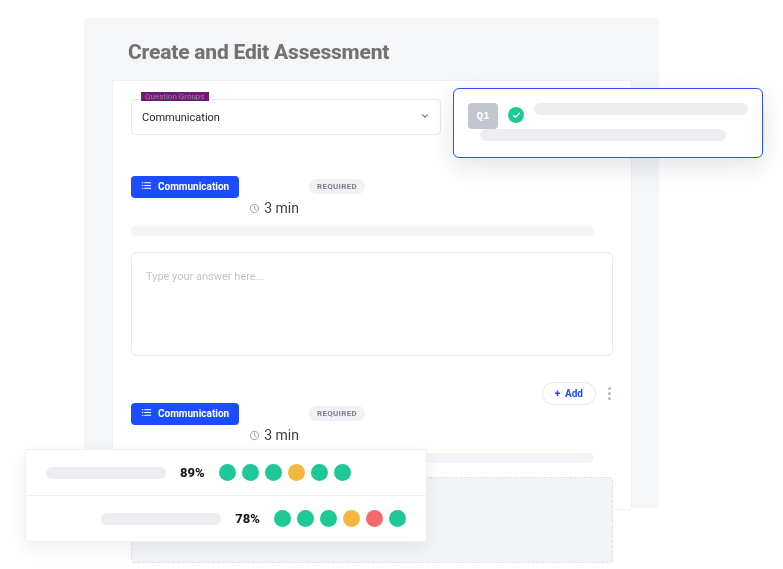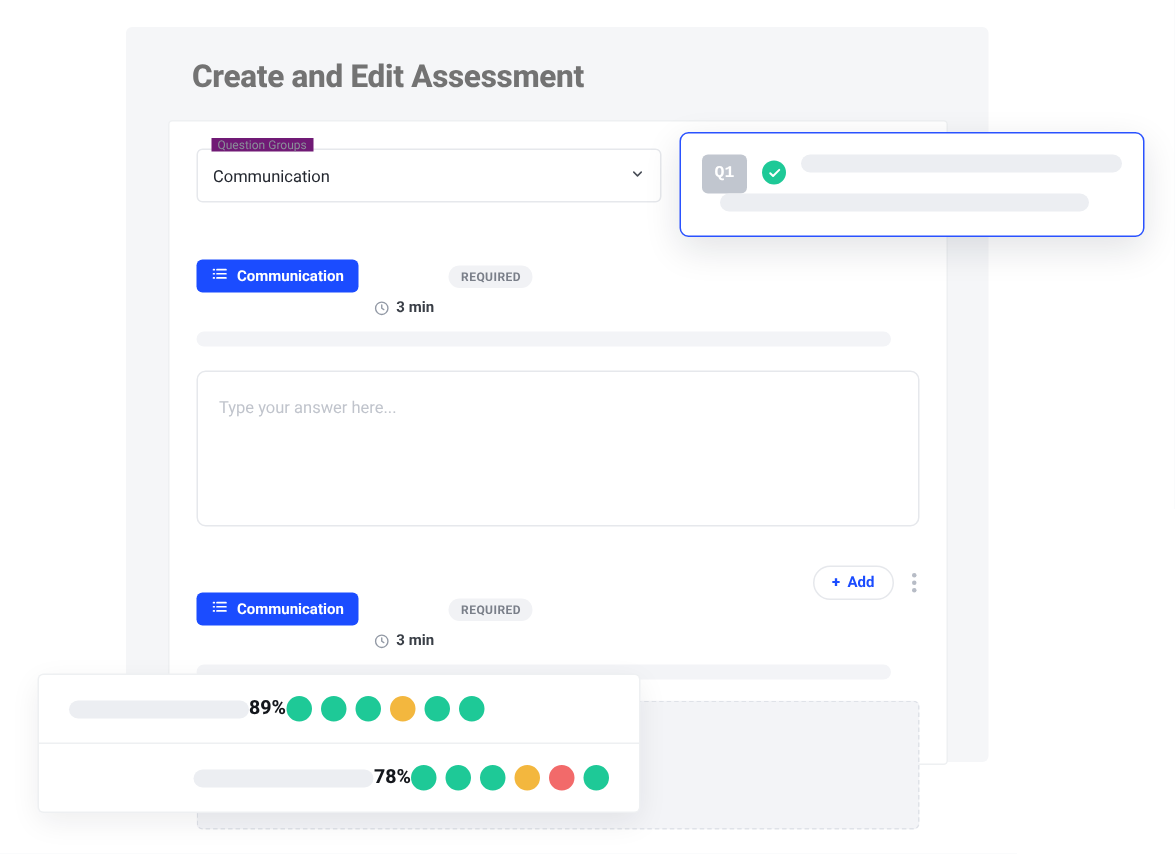--- a/index.html
+++ b/index.html
@@ -88,22 +88,22 @@
       padding: 5px 10px;
       font-size: 10px;
       font-weight: 700;
       height: 22px;
     }
     .chip svg { flex-shrink: 0; }
     .duration {
       display: inline-flex;
       align-items: center;
       gap: 4px;
-      font-size: 10px;
-      font-weight: 700;
+      font-size: 14px;
+      font-weight: 400;
       color: #3a3f47;
       margin-top: 43px;
     }
     .duration svg { stroke: #9299a5; }
     .pill-required {
       background: #f1f2f5;
       color: #7a7f89;
       font-size: 8px;
       font-weight: 700;
       letter-spacing: 0.3px;
@@ -229,20 +229,21 @@
       top: 450px;
       left: 26px;
       width: 400px;
       background: #fff;
       box-shadow: 0 0 0 1px #eef0f2, 0 6px 20px rgba(20,24,40,0.08);
       border-radius: 3px;
     }
     .result-row {
       display: flex;
       align-items: center;
+      gap: 14px;
       padding: 14px 20px;
       border-bottom: 1px solid #eef0f2;
     }
     .result-row:last-child { border-bottom: 0; justify-content: flex-end; }
     .result-skel {
       width: 120px; height: 12px; background: #eceef2; border-radius: 6px;
     }
     .result-pct {
       font-size: 13px; font-weight: 800; color: #14171c;
     }

